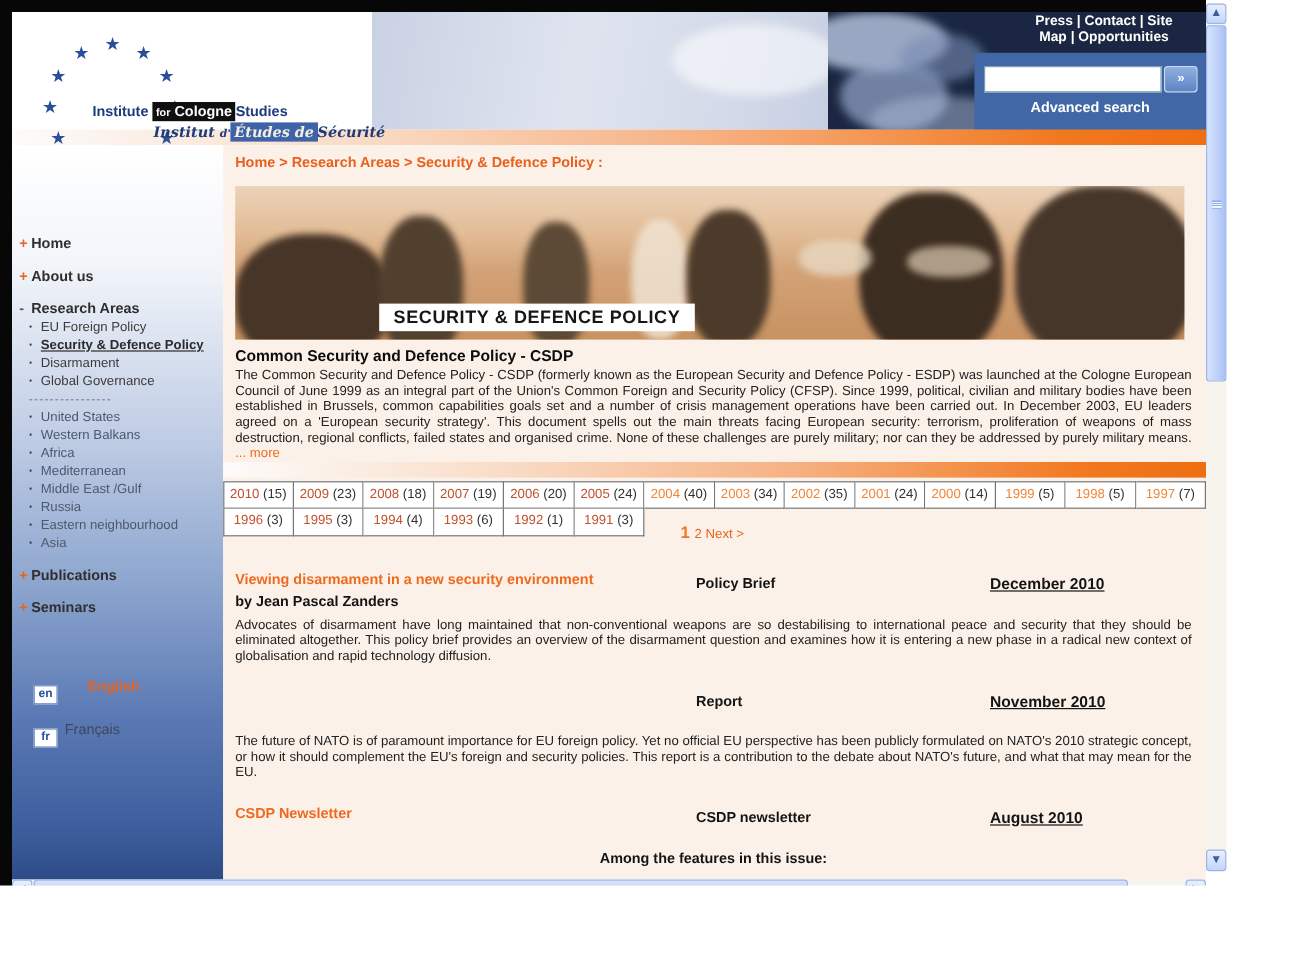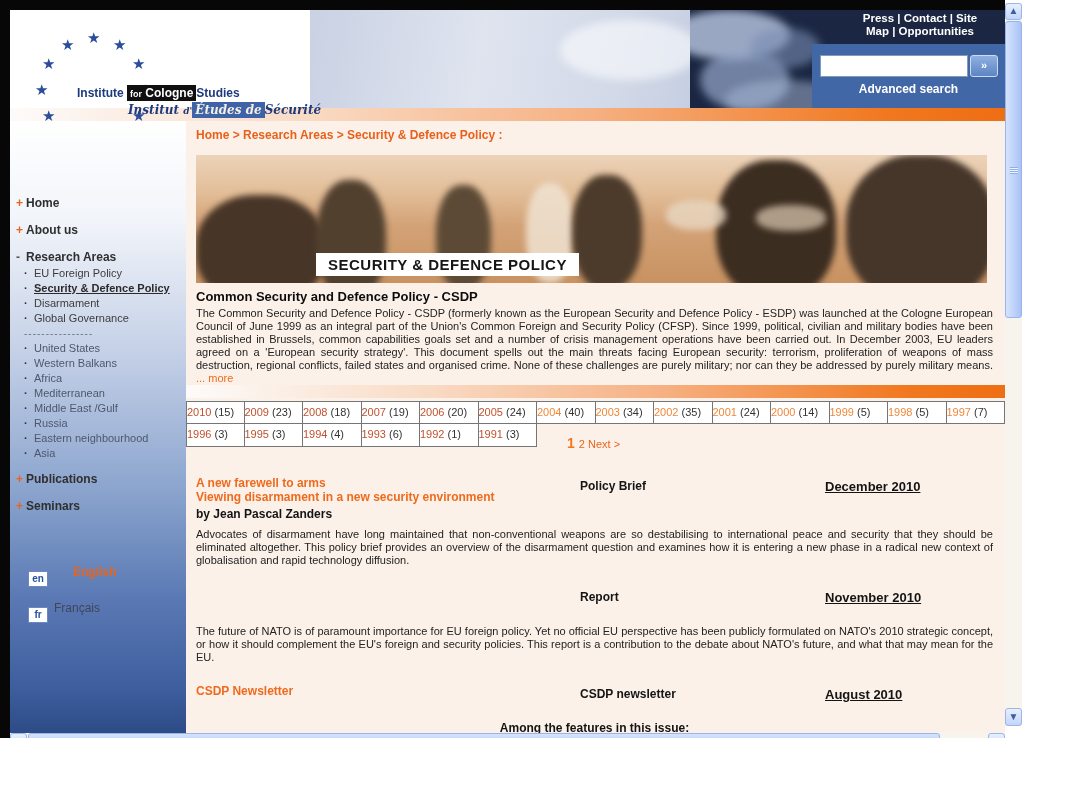--- a/index.html
+++ b/index.html
@@ -54,21 +54,21 @@
   #breadcrumb span{cursor:pointer;}
   #banner{position:absolute;left:10px;top:34px;width:791px;height:128px;overflow:hidden;background:linear-gradient(180deg,#ecd3b9 0%,#e2bd97 30%,#d3a277 55%,#c89261 100%);}
   .fig{position:absolute;border-radius:45%;filter:blur(3px);}
   #banner-label{position:absolute;left:120px;top:98px;background:#fff;color:#161616;font-weight:bold;font-size:15px;letter-spacing:.5px;padding:3px 12px;white-space:nowrap;}
   #page-title{position:absolute;left:10px;top:168px;font-size:13px;font-weight:bold;color:#0c0c0c;}
   #intro{position:absolute;left:10px;top:186px;width:797px;font-size:11px;line-height:13px;color:#222;text-align:justify;}
   #more-link{color:#ee6b1e;cursor:pointer;}
   #divider-bar{position:absolute;left:0;top:264px;width:819px;height:13px;background:linear-gradient(90deg,#fdfbfa,#f9ddc8 28%,#f6b183 58%,#f1781f 88%,#ee6e13);}
   #years{position:absolute;left:0;top:280px;width:819px;}
   .year-row{display:flex;}
-  .year-cell{flex:0 0 58.5px;box-sizing:border-box;height:23px;background:#fff;border:1px solid #757575;border-left:none;font-size:11px;line-height:21px;cursor:pointer;white-space:nowrap;overflow:hidden;}
+  .year-cell{flex:0 0 58.5px;box-sizing:border-box;height:23px;background:#fff;border:1px solid #757575;border-left:none;text-align:center;font-size:11px;line-height:21px;cursor:pointer;white-space:nowrap;overflow:hidden;}
   .year-cell:first-child{border-left:1px solid #757575;}
   #year-row2 .year-cell{border-top:none;}
   .year-link.muted{color:#c0512f;}
   .year-link.bright{color:#f0873a;}
   .year-count{color:#333;}
   #pagination{position:absolute;left:381px;top:314px;font-size:11px;color:#e8641c;white-space:nowrap;}
   #pagination .current{font-size:14px;font-weight:bold;color:#f07820;margin-right:4px;}
   #pagination .others{cursor:pointer;}
   #article-list{position:absolute;left:10px;top:352px;width:797px;}
   .article{position:relative;margin-bottom:17px;}
@@ -293,21 +293,20 @@
           <div class="year-cell"><span class="year-link muted">1991</span><span class="year-count"> (3)</span></div>
         </div>
     </div>
     <div id="pagination">
       <span class="current">1</span><span class="others">2 Next &gt;</span>
     </div>
     <div id="article-list">
         <div class="article">
           <div class="article-head">
             <div class="article-titles">
-              <div class="article-title">A new farewell to arms</div>
               <div class="article-title">Viewing disarmament in a new security environment</div>
               <div class="article-byline">by Jean Pascal Zanders</div>
             </div>
             <div class="article-type">Policy Brief</div>
             <div class="article-date">December 2010</div>
           </div>
           <div class="article-desc">Advocates of disarmament have long maintained that non-conventional weapons are so destabilising to international peace and security that they should be eliminated altogether. This policy brief provides an overview of the disarmament question and examines how it is entering a new phase in a radical new context of globalisation and rapid technology diffusion.</div>
         </div>
         <div class="article">
           <div class="article-head">

